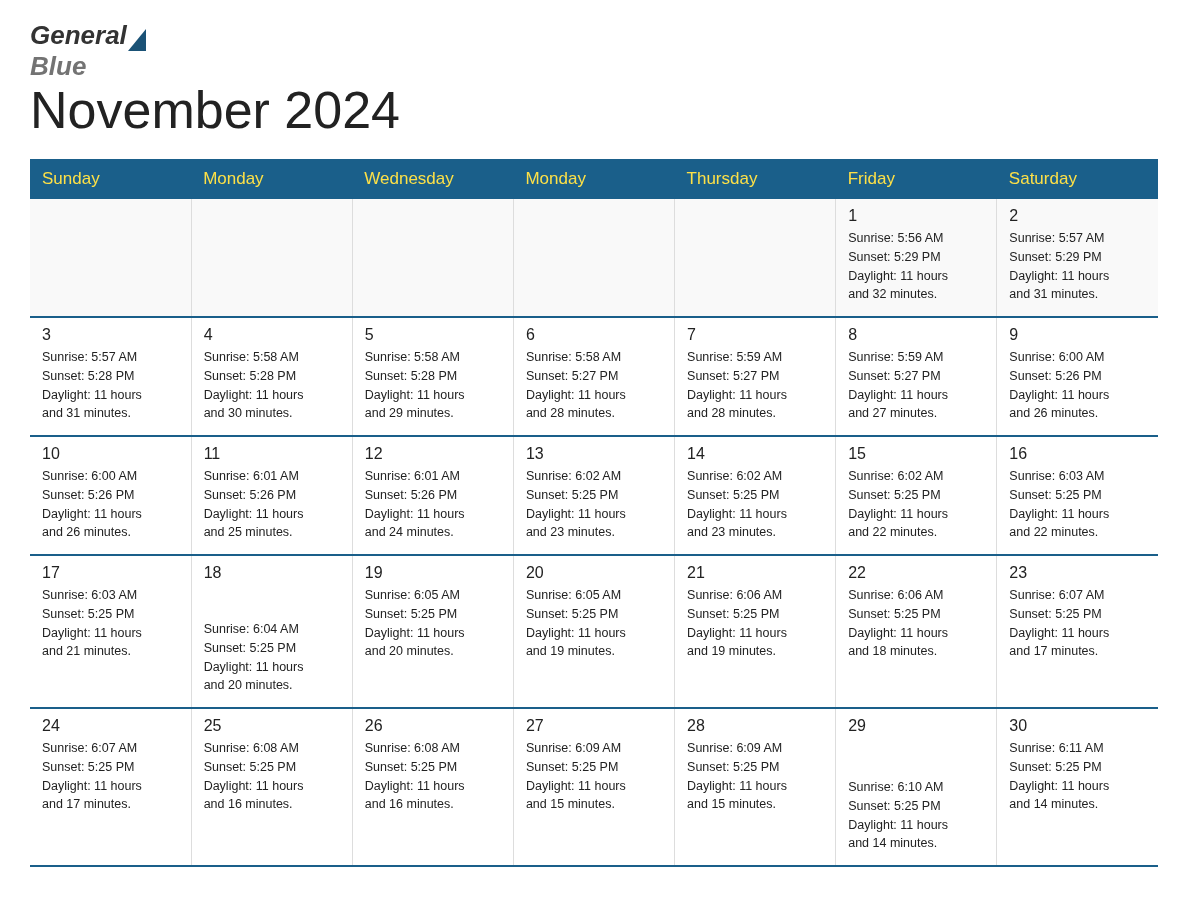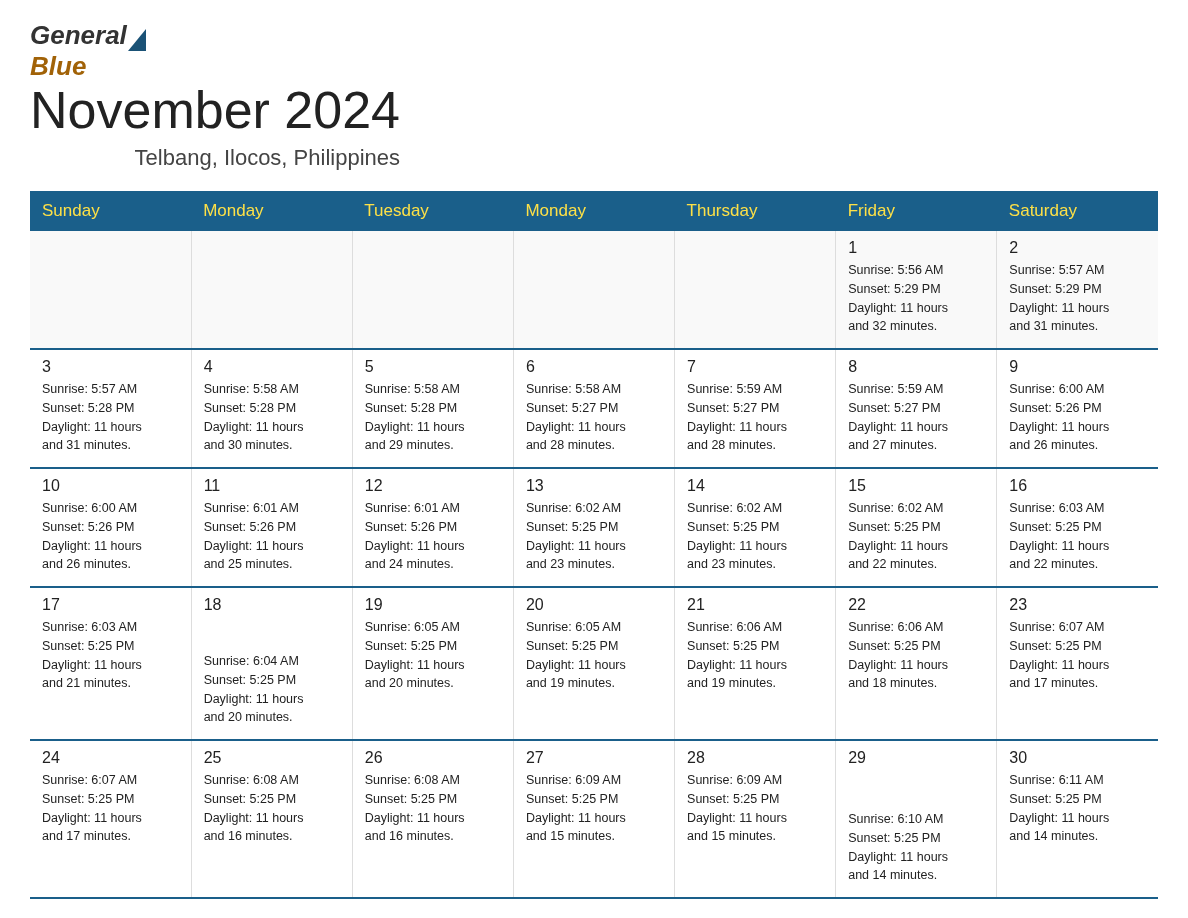--- a/index.html
+++ b/index.html
@@ -97,21 +97,21 @@
       font-style: italic;
     }
     .logo-icon {
       display: inline-flex;
       align-items: flex-end;
       margin: 0 1px;
     }
     .blue-line {
       font-size: 26px;
       font-weight: bold;
-      color: #a16207;
+      color: #737373;
       font-style: italic;
     }
   </style>
 </head>
 <body>
 
 <div class="header">
   <div class="logo">
     <div class="logo-row">
       <span class="logo-text-general">General</span>
@@ -120,30 +120,29 @@
           <polygon points="0,26 18,26 18,4" fill="#1a5276"></polygon>
         </svg>
       </span>
     </div>
     <div>
       <span class="blue-line">Blue</span>
     </div>
   </div>
   <div class="title-section">
     <div class="month-title">November 2024</div>
-    <div class="location-title">Telbang, Ilocos, Philippines</div>
   </div>
 </div>
 
 <table class="calendar">
   <thead>
     <tr>
     <th>Sunday</th>
         <th>Monday</th>
-        <th>Tuesday</th>
+        <th>Wednesday</th>
         <th>Monday</th>
         <th>Thursday</th>
         <th>Friday</th>
         <th>Saturday</th>
       </tr>
   </thead>
   <tbody id="calendar-body">
   <tr>
         <td class="empty-cell"></td>
         <td class="empty-cell"></td>

